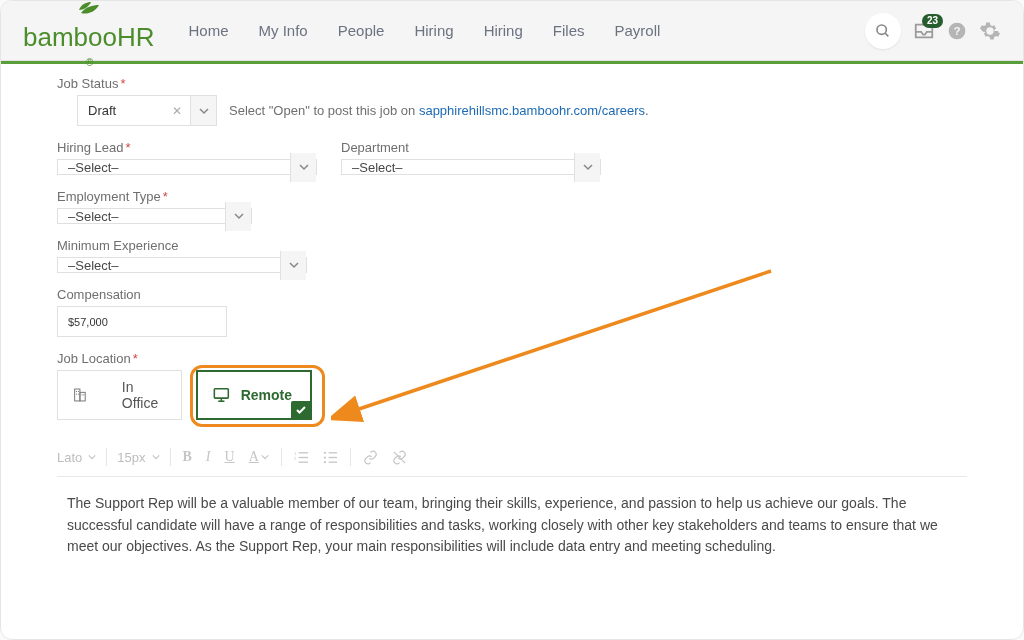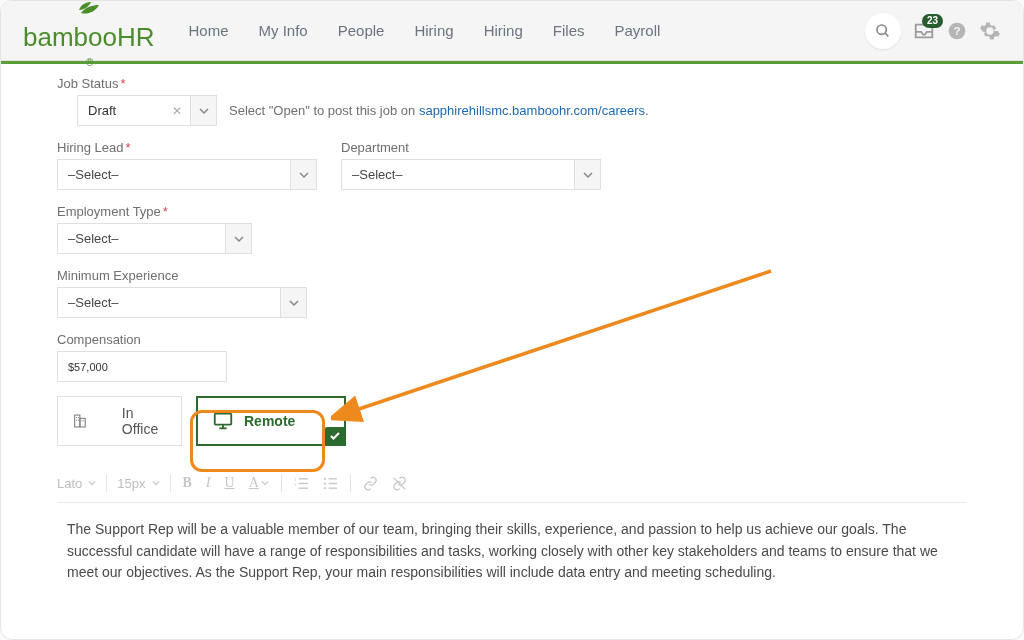--- a/index.html
+++ b/index.html
@@ -104,21 +104,21 @@
     width: 26px; height: 29px;
     background: #f5f5f5;
     border-left: 1px solid #e0e0e0;
     display: flex; align-items: center; justify-content: center;
     color: #888;
   }
   .select {
     display: flex;
     align-items: center;
     border: 1px solid #e0e0e0;
-    height: 31px;
+    height: 16px;
     background: #fff;
   }
   .select-text { padding: 0 10px; color: #474747; flex: 1; font-size: 13px;}
   .inline-help { font-size: 13px; color: #6f6f6f; margin-left: 12px; align-self: center; }
   .inline-help a { color: #1d6ab3; text-decoration: none; }
   .text-input {
     border: 1px solid #e0e0e0;
     height: 31px;
     padding: 0 10px;
     font-size: 11px;
@@ -321,35 +321,38 @@
 
     <div class="row">
       <div class="field">
         <span class="label">Compensation</span>
         <input class="text-input" value="$57,000" style="">
       </div>
     </div>
 
     <div class="row" style="margin-bottom:22px; position:relative;">
       <div class="field" style="position:relative;">
+        <span class="label">
+          <span>Job Location</span><span class="req">*</span>
+        </span>
         <div class="loc-tiles">
           <div class="loc-tile" style="width:125px;gap:34px;">
             <svg width="20" height="20" viewBox="0 0 24 24" fill="#777">
               <rect x="4" y="3" width="8" height="18" fill="none" stroke="#777" stroke-width="1.5"></rect>
               <rect x="12" y="8" width="8" height="13" fill="none" stroke="#777" stroke-width="1.5"></rect>
               <rect x="6" y="6" width="1.5" height="1.5"></rect>
                 <rect x="9" y="6" width="1.5" height="1.5"></rect>
               <rect x="6" y="10" width="1.5" height="1.5"></rect>
                 <rect x="9" y="10" width="1.5" height="1.5"></rect>
               <rect x="14.5" y="11" width="1.5" height="1.5"></rect>
                 <rect x="17" y="11" width="1.5" height="1.5"></rect>
             </svg>
             <span>In Office</span>
           </div>
-          <div class="loc-tile selected" style="width:150px;">
+          <div class="loc-tile selected" style="width:116px;">
             <svg width="22" height="22" viewBox="0 0 24 24" fill="none" stroke="#2d6a2f" stroke-width="2">
               <rect x="3" y="4" width="18" height="12" rx="1"></rect>
               <line x1="8" y1="20" x2="16" y2="20"></line>
                 <line x1="12" y1="16" x2="12" y2="20"></line>
             </svg>
             <span>Remote</span>
             <span class="loc-check">
               <svg width="12" height="12" viewBox="0 0 12 12">
                   <path d="M2 6l2.5 2.5L10 3" fill="none" stroke="#fff" stroke-width="2"></path>
                 </svg>

